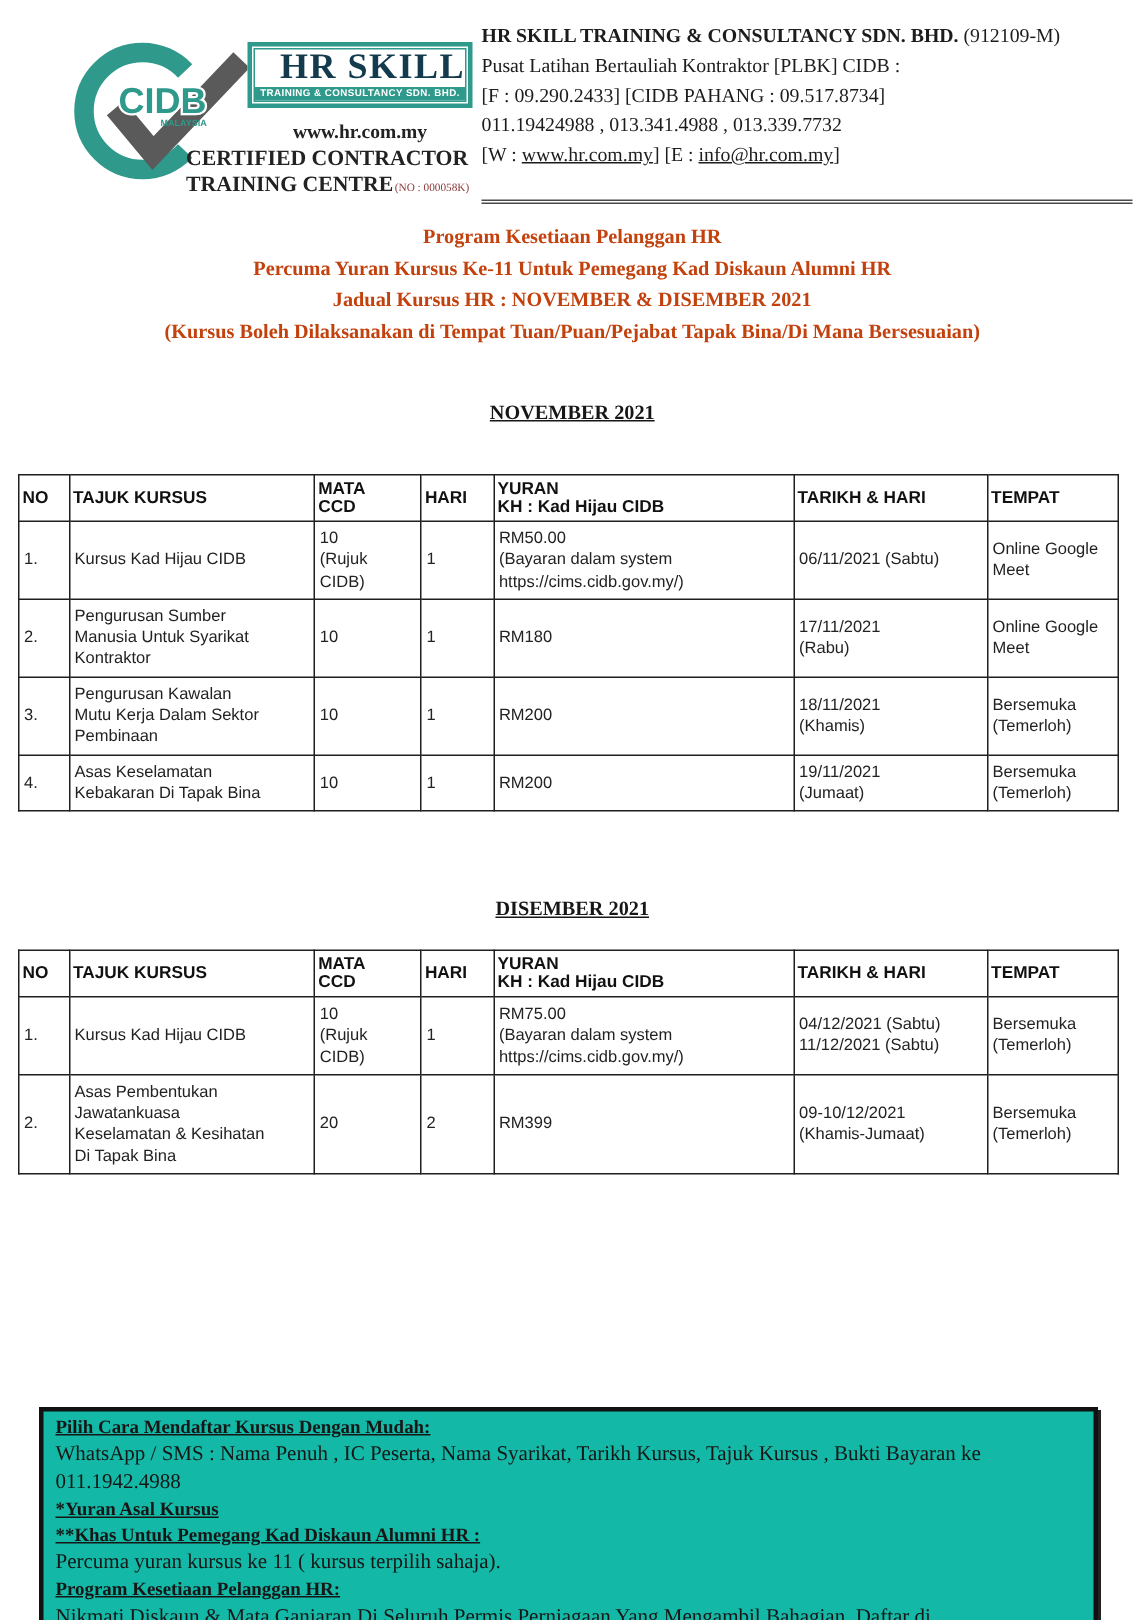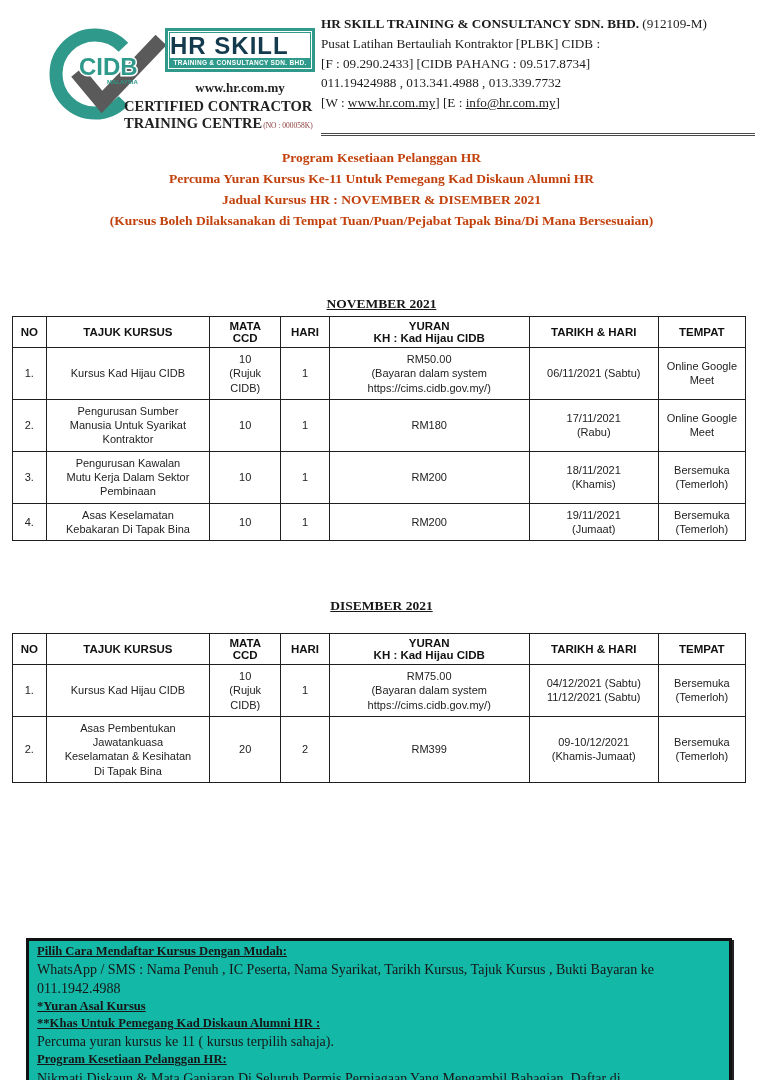--- a/index.html
+++ b/index.html
@@ -17,49 +17,49 @@
   .header { position: absolute; top: 14px; left: 45px; right: 8px; display: flex; }
   .logo-block { position: relative; width: 272px; height: 122px; flex: 0 0 272px; }
   .cidb-svg { position: absolute; left: 0; top: 6px; }
   .cidb-text { font-family: "Liberation Sans", sans-serif; font-weight: bold; font-size: 24px;
                fill: #2F998B; stroke: #ffffff; stroke-width: 3px; paint-order: stroke; }
   .cidb-sub  { font-family: "Liberation Sans", sans-serif; font-weight: bold; font-size: 6px; fill: #2F998B; }
 
   .hrskill { position: absolute; left: 120px; top: 14px; width: 150px; }
   .hrskill-box { border: 3px solid #2F998B; background: #ffffff; padding: 1px; }
   .hrskill-inner { border: 1px solid #2F998B; }
-  .hrskill-title { font-family: Liberation Sans, sans-serif; font-weight: bold; font-size: 24px;
-                   line-height: 1.05; color: #133B4D; text-align: left; letter-spacing: 1px; }
+  .hrskill-title { font-family: Liberation Serif, serif; font-weight: bold; font-size: 24px;
+                   line-height: 1.05; color: #133B4D; text-align: right; letter-spacing: 1px; }
   .hrskill-strip { background: #2F998B; color: #ffffff; font-family: "Liberation Sans", sans-serif;
                    font-size: 6.5px; font-weight: bold; text-align: center; padding: 1px 0; letter-spacing: 0.3px; }
   .logo-website { position: absolute; left: 120px; top: 66px; width: 150px; text-align: center;
                   font-weight: bold; font-size: 13px; color: #222; }
   .certified { position: absolute; left: 79px; top: 84px; width: 193px; font-weight: bold;
                font-size: 14.5px; line-height: 1.15; color: #222; white-space: nowrap; }
   .cert-no { font-size: 7.5px; font-weight: normal; color: #8B3A3A; margin-left: 1px; }
 
   .company-block { flex: 1; margin-left: 4px; padding-bottom: 5px;
                    border-bottom: 3px double #4a4a4a; font-size: 13.2px; line-height: 1.5; color: #1c1c1c; }
   .company-line .b { font-weight: bold; }
   .doc-link { text-decoration: underline; color: #1c1c1c; cursor: pointer; }
 
   
   .title-block { position: absolute; top: 148px; left: 60px; right: 60px; text-align: center;
                  font-weight: bold; font-size: 13.5px; line-height: 1.55; color: #c2410c; }
   .month-heading { position: absolute; left: 0; right: 0; text-align: center; font-weight: bold;
                    font-size: 13.5px; text-decoration: underline; color: #171717; }
-  .heading-nov { top: 296px; }
+  .heading-nov { top: 267px; }
   .heading-dec { top: 598px; }
 
   
   table.schedule { position: absolute; left: 12px; width: 734px; border-collapse: collapse;
                    font-family: "Liberation Sans", sans-serif; table-layout: fixed; }
   .table-nov { top: 316px; }
   .table-dec { top: 633px; }
-  table.schedule th, table.schedule td { border: 1.6px solid #1f1f1f; text-align: center; vertical-align: middle; }
+  table.schedule th, table.schedule td { border: 1.6px solid #1f1f1f; text-align: left; vertical-align: middle; }
   table.schedule th { font-size: 11.5px; font-weight: bold; padding: 3px 2px; color: #111; }
   table.schedule td { font-size: 11px; font-weight: normal; padding: 4px 3px; color: #222; line-height: 1.3; }
   .pre { white-space: pre-line; }
 
   
   .footer-box { position: absolute; top: 938px; left: 26px; width: 706px;
                 border: 3px solid #111; box-shadow: 2px 2px 0 #222;
                 padding: 2px 8px 4px 8px; background: #14b8a6; }
   .footer-line { font-size: 14px; line-height: 1.36; color: #161616; }
   .footer-line.hl { font-weight: bold; text-decoration: underline; font-size: 12.6px; }

